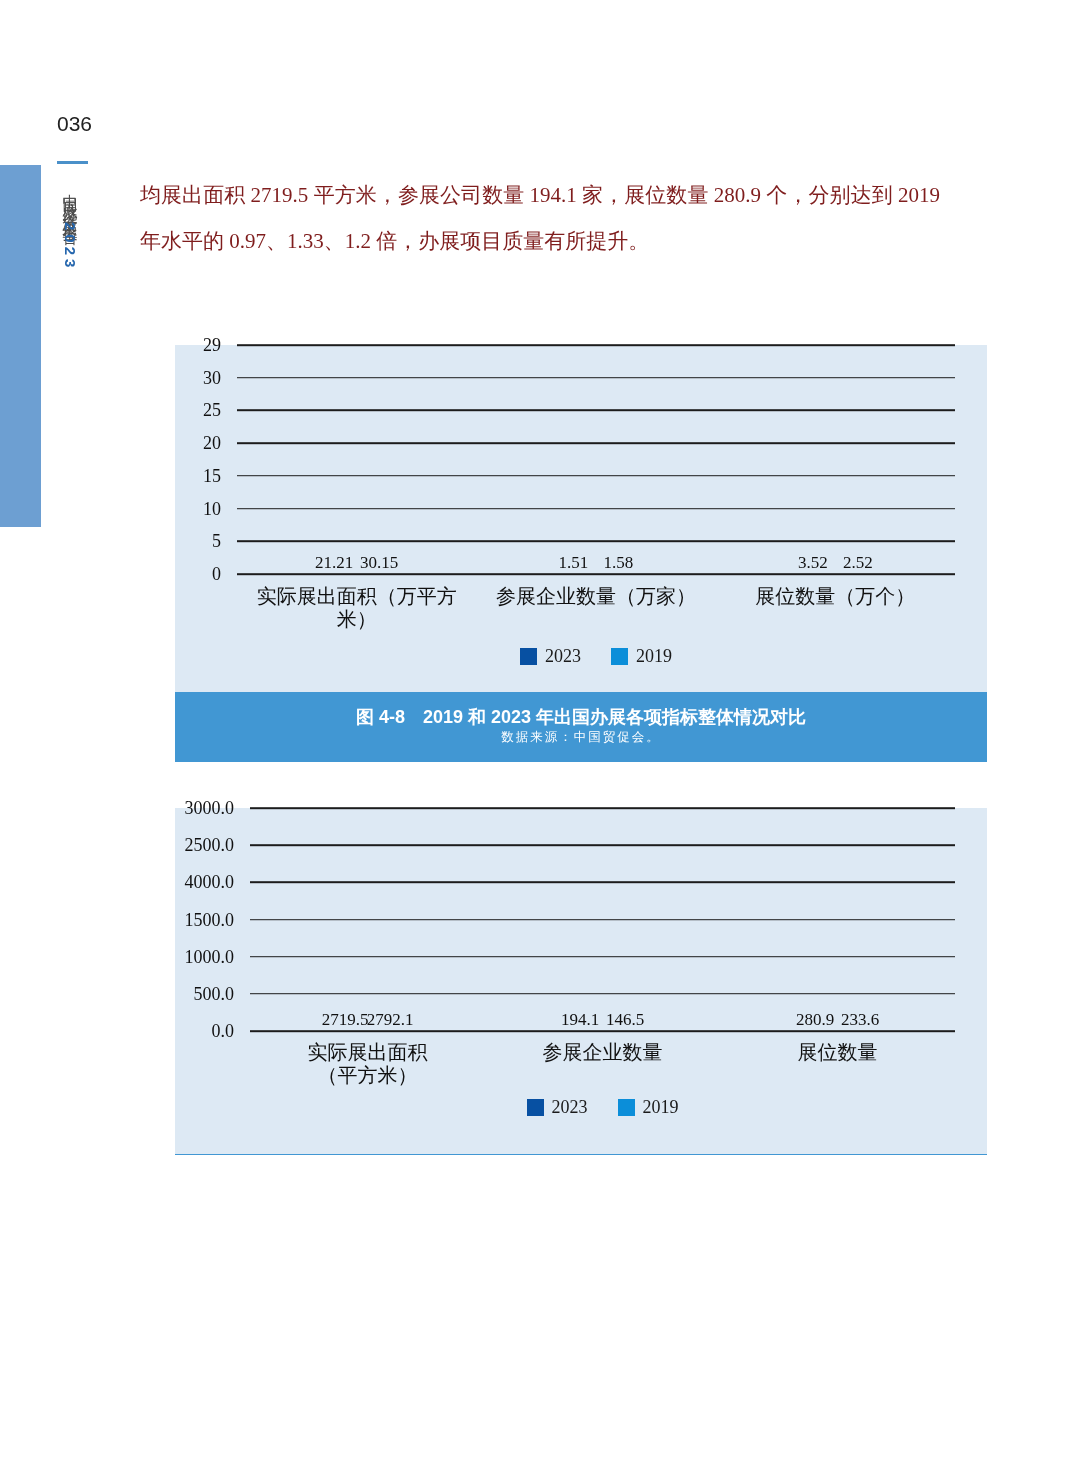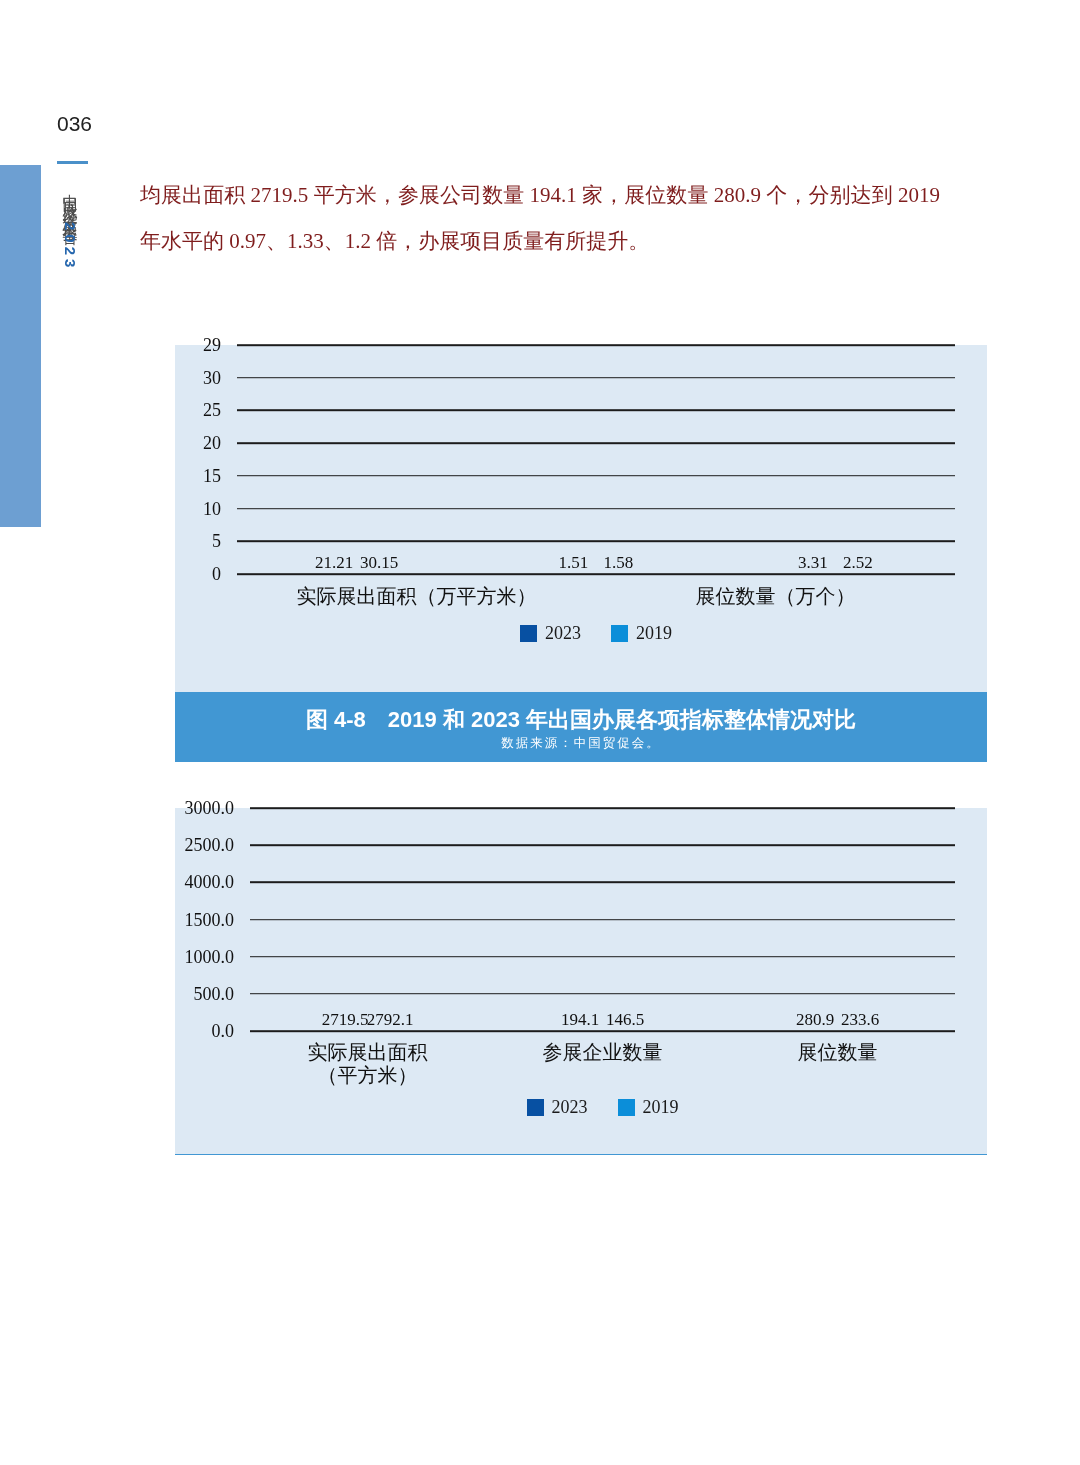--- a/index.html
+++ b/index.html
@@ -91,21 +91,21 @@
   .legend { display: flex; justify-content: center; gap: 30px; }
   #chart-0 .legend { margin: 15px 32px 0 62px; }
   #chart-1 .legend { margin: 10px 32px 0 75px; }
   .legend-item { display: flex; align-items: center; gap: 8px; font-size: 18px; }
   .swatch { width: 17px; height: 17px; display: inline-block; }
 
   .caption {
     background: #4197d3; color: #ffffff; text-align: center;
     font-family: "Liberation Sans", sans-serif; height: 70px; margin: 0;
   }
-  .caption-title { padding-top: 13px; font-size: 22px; font-weight: bold; }
+  .caption-title { padding-top: 13px; font-size: 18px; font-weight: bold; }
   .caption-source { margin-top: 0; font-size: 12.5px; letter-spacing: 2px; }
 </style>
 </head>
 <body>
 
 <div class="page">
 
   <div class="side-strip" style="background: rgb(109, 159, 210);"></div>
   <div class="page-number">036</div>
   <div class="page-number-rule"></div>
@@ -156,31 +156,32 @@
                   <div class="bar-label">1.51</div>
                 </div>
                 <div class="bar" style="height: 4.51429%; background: rgb(11, 142, 217);">
                   <div class="bar-label">1.58</div>
                 </div>
               </div>
             </div>
             <div class="cat-cell">
               <div class="bars">
                 <div class="bar" style="height: 6.25714%; background: rgb(7, 80, 162);">
-                  <div class="bar-label">3.31</div>
+                  <div class="bar-label">3.52</div>
                 </div>
                 <div class="bar" style="height: 7.2%; background: rgb(11, 142, 217);">
                   <div class="bar-label">2.52</div>
                 </div>
               </div>
             </div>
           </div>
       </div>
       <div class="x-labels">
           <div class="x-label">实际展出面积（万平方米）</div>
+          <div class="x-label">参展企业数量（万家）</div>
           <div class="x-label">展位数量（万个）</div>
         </div>
       <div class="legend">
           <div class="legend-item">
             <span class="swatch" style="background: rgb(7, 80, 162);"></span>
             <span>2023</span>
           </div>
           <div class="legend-item">
             <span class="swatch" style="background: rgb(11, 142, 217);"></span>
             <span>2019</span>

